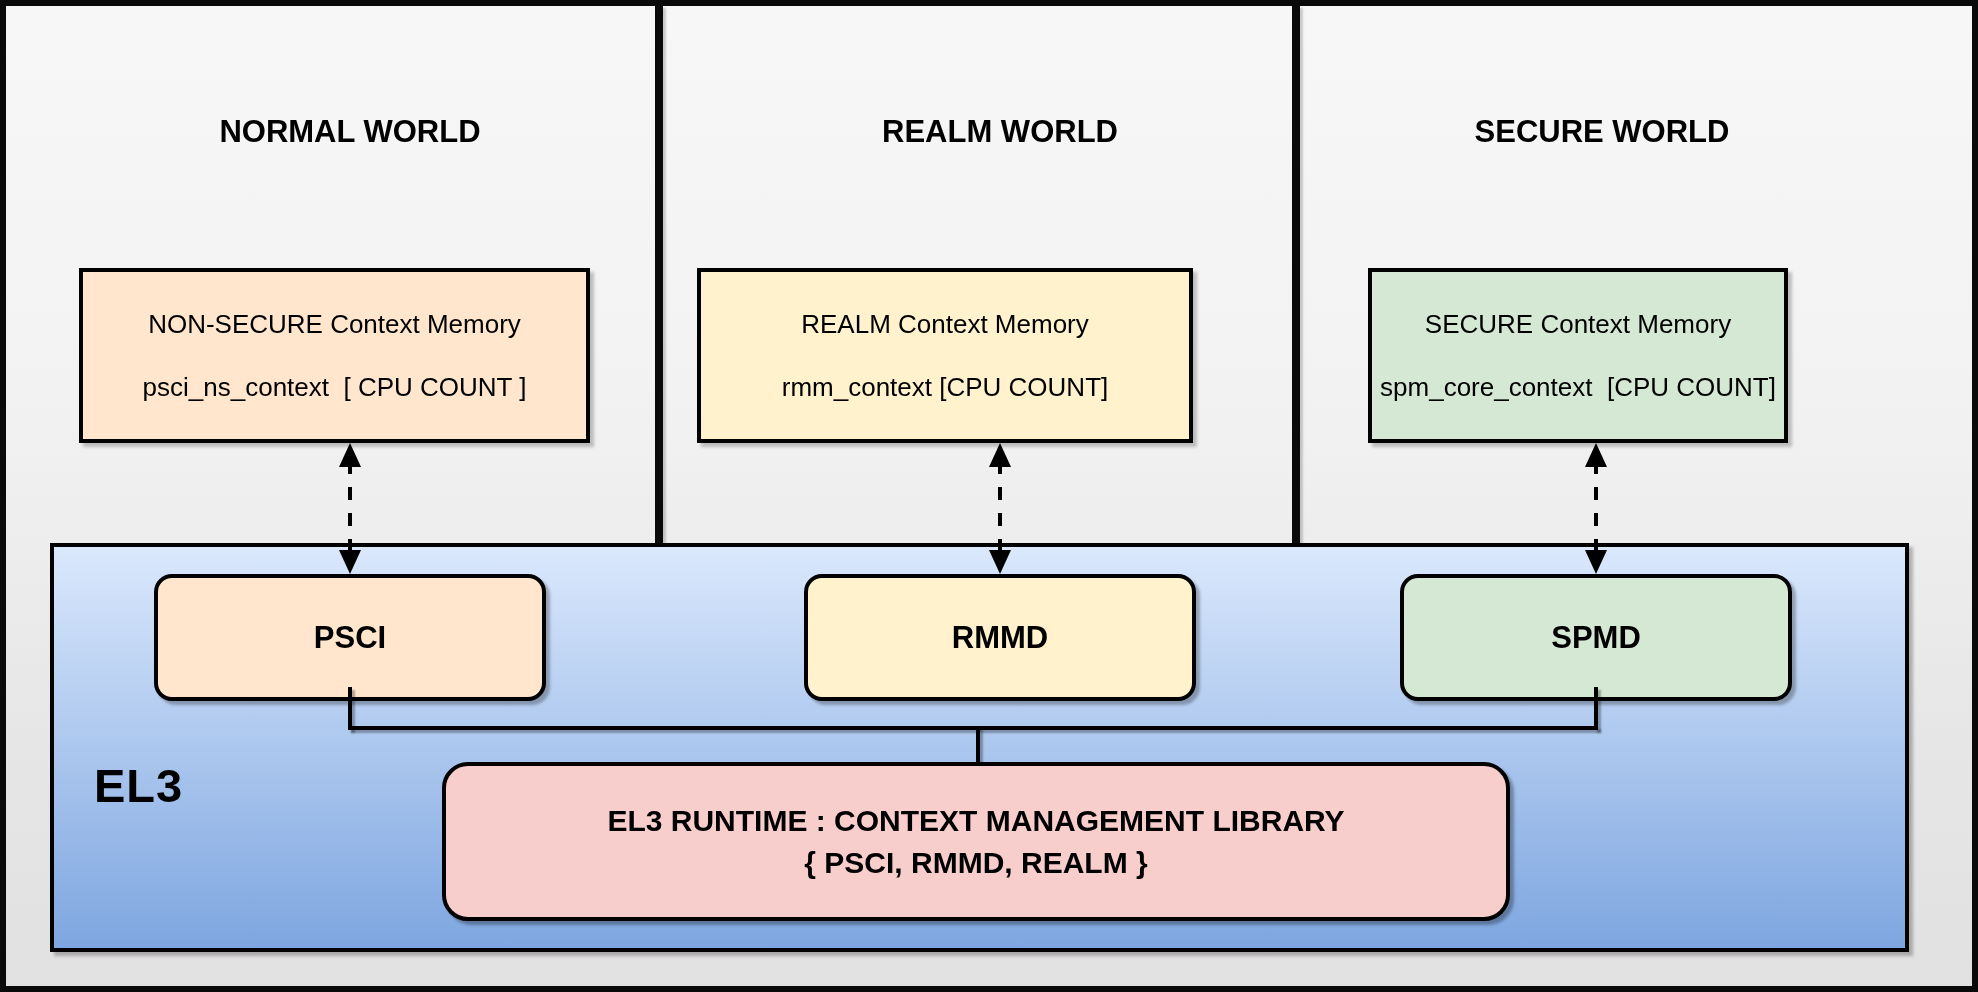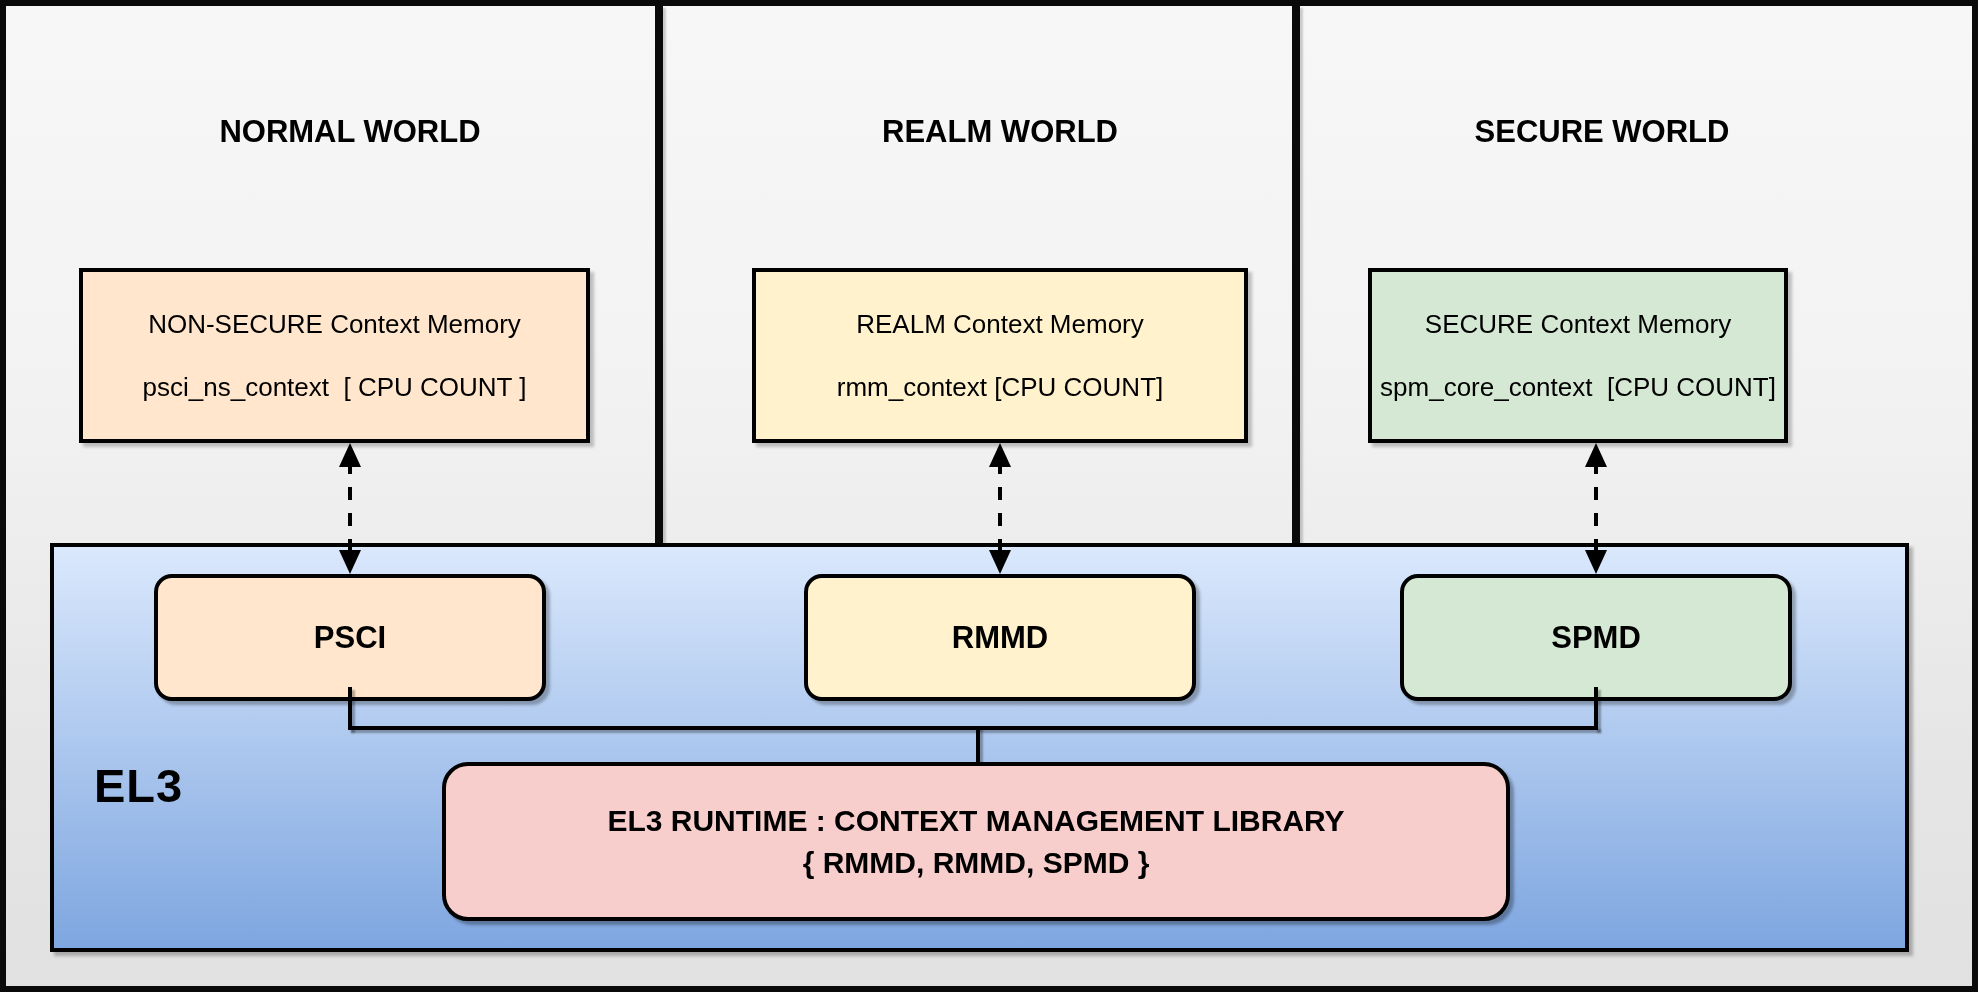--- a/index.html
+++ b/index.html
@@ -98,21 +98,21 @@
   <div class="divider" style="left:1286px;"></div>
 
   <div class="world-title" style="left:344px;">NORMAL WORLD</div>
   <div class="world-title" style="left:994px;">REALM WORLD</div>
   <div class="world-title" style="left:1596px;">SECURE WORLD</div>
 
   <div class="mem-box" style="left: 73px; width: 511px; background: rgb(255, 230, 204);">
     <div class="mem-title">NON-SECURE Context Memory</div>
     <div class="mem-code">psci_ns_context  [ CPU COUNT ]</div>
   </div>
-  <div class="mem-box" style="left: 746px; width: 496px; background: rgb(255, 242, 204);">
+  <div class="mem-box" style="left: 691px; width: 496px; background: rgb(255, 242, 204);">
     <div class="mem-title">REALM Context Memory</div>
     <div class="mem-code">rmm_context [CPU COUNT]</div>
   </div>
   <div class="mem-box" style="left: 1362px; width: 420px; background: rgb(213, 232, 212); text-align: center;">
     <div class="mem-title">SECURE Context Memory</div>
     <div class="mem-code">spm_core_context  [CPU COUNT]</div>
   </div>
 
   <div class="el3-box"></div>
   <div class="el3-label">EL3</div>
@@ -137,16 +137,16 @@
   <div class="module" style="left: 1394px; background: rgb(213, 232, 212);">SPMD</div>
   <div class="module" style="left: 798px; background: rgb(255, 242, 204);">RMMD</div>
 
   <div class="connector" style="left:342px;top:681px;width:4px;height:43px;"></div>
   <div class="connector" style="left:1588px;top:681px;width:4px;height:43px;"></div>
   <div class="connector" style="left:342px;top:720px;width:1250px;height:4px;"></div>
   <div class="connector" style="left:970px;top:720px;width:4px;height:39px;"></div>
 
   <div class="runtime-box">
     <div>EL3 RUNTIME : CONTEXT MANAGEMENT LIBRARY</div>
-    <div>{ RMMD, RMMD, SPMD }</div>
+    <div>{ PSCI, RMMD, REALM }</div>
   </div>
 
 </div>
 
 </body></html>

